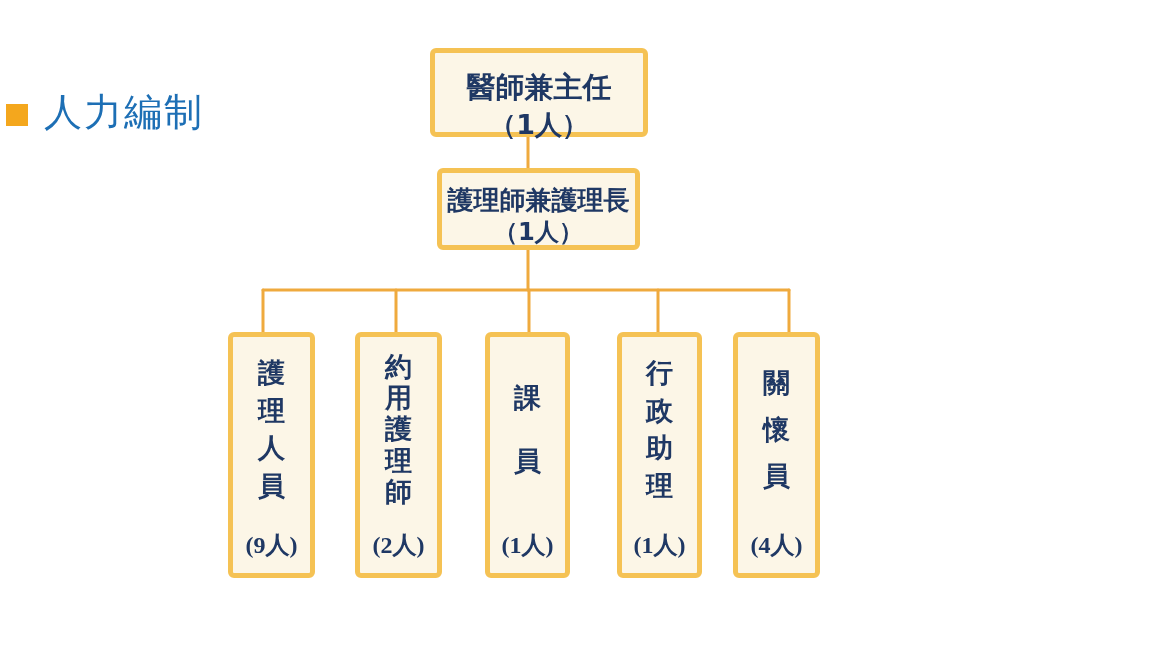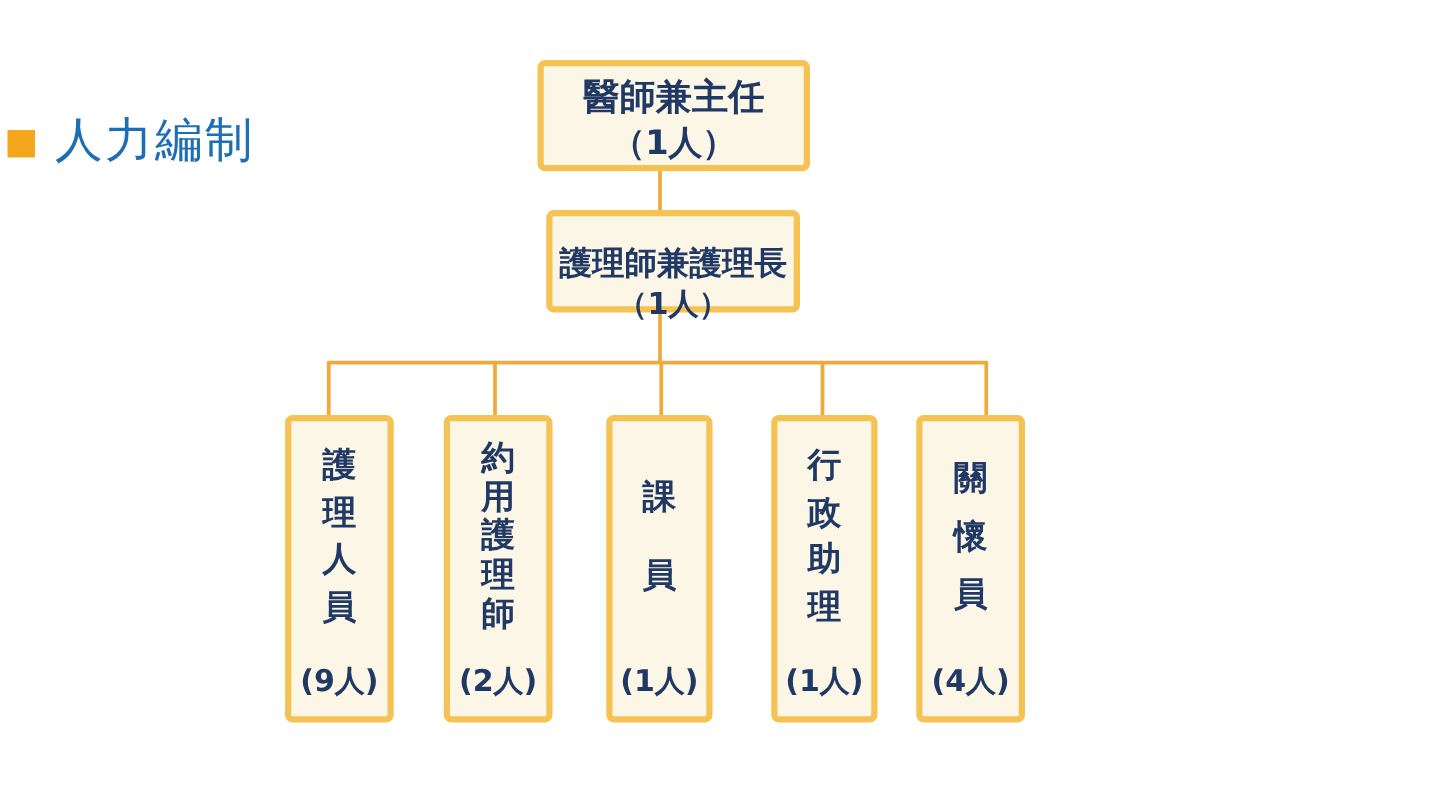--- a/index.html
+++ b/index.html
@@ -25,29 +25,29 @@
   
   .connectors { position:absolute; left:0; top:0; width:1152px; height:648px; }
   .connectors line { stroke:var(--connector); stroke-width:3; stroke-linecap:round; }
 
   
   .box {
     position:absolute; background:var(--box-fill);
     border:5px solid var(--box-border); border-radius:6px;
     color:var(--box-text); font-weight:700; text-align:center;
   }
-  .box-root { left:430px; top:48px; width:218px; height:89px; font-size:29px; line-height:1.3; padding-top:6px; }
-  .box-mgr  { left:437px; top:168px; width:203px; height:82px; font-size:26px; line-height:1.32; padding-top:21px; }
+  .box-root { left:430px; top:48px; width:218px; height:89px; font-size:29px; line-height:1.3; padding-top:16px; }
+  .box-mgr  { left:437px; top:168px; width:203px; height:82px; font-size:26px; line-height:1.32; padding-top:10px; }
   .box-root .box-count, .box-mgr .box-count { font-size:0.93em; }
 
   
   .unit { top:332px; height:246px; display:flex; flex-direction:column; align-items:center; padding:12px 0 12px; }
   .vlabel { flex:1 1 auto; display:flex; flex-direction:column; justify-content:space-evenly; align-items:center; font-size:27px; }
   .vlabel span { display:block; line-height:1; }
-  .count { flex:0 0 auto; font-size:24px; margin-top:20px; white-space:nowrap; }
+  .count { flex:0 0 auto; font-size:24px; margin-top:20px; white-space:nowrap;font-family:Liberation Serif, serif; }
   .u1 { left:228px; width:87px; }
   .u2 { left:355px; width:87px; }
   .u3 { left:485px; width:85px; }
   .u4 { left:617px; width:85px; }
   .u5 { left:733px; width:87px; }
 </style>
 </head>
 <body>
 
 <div class="stage">

